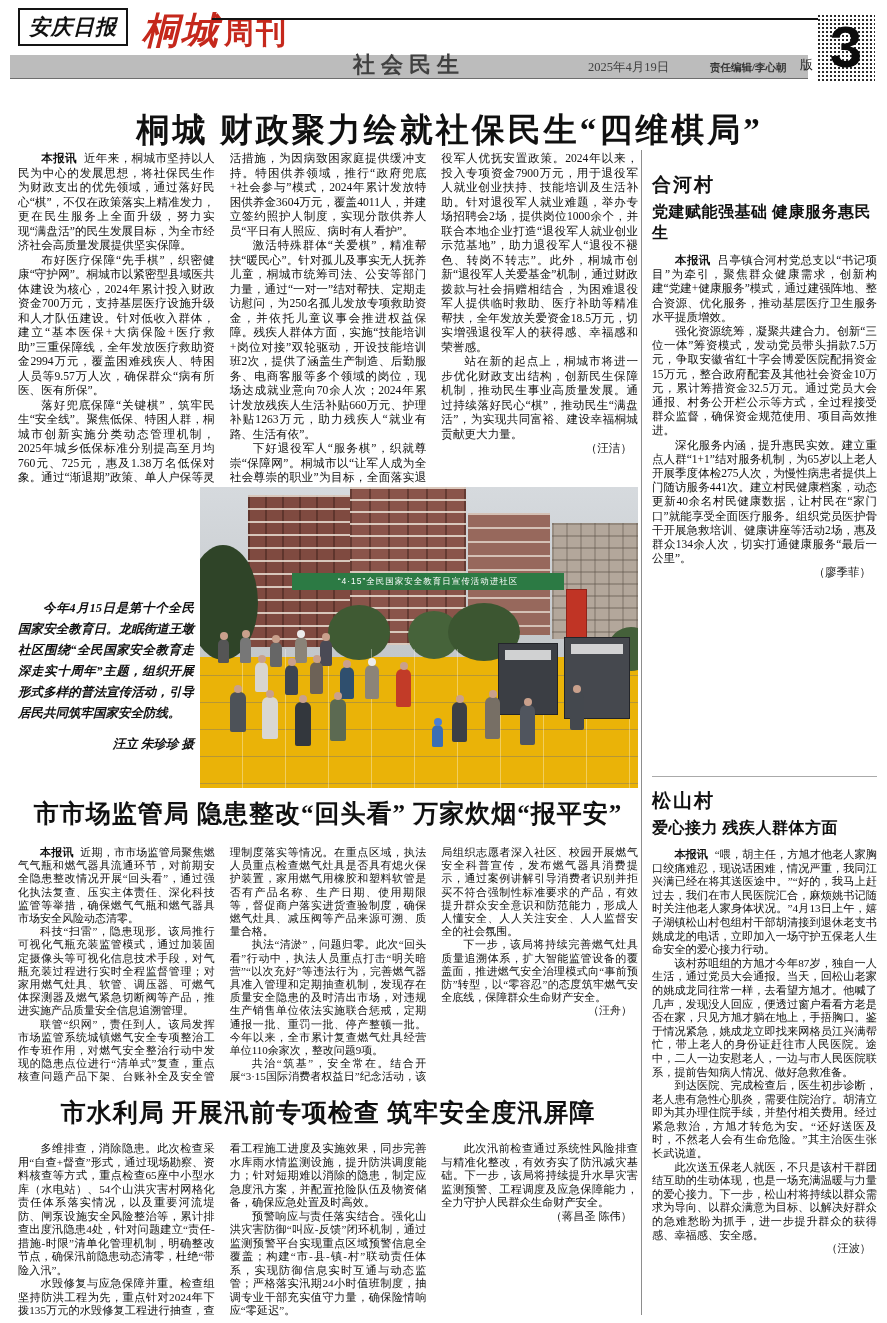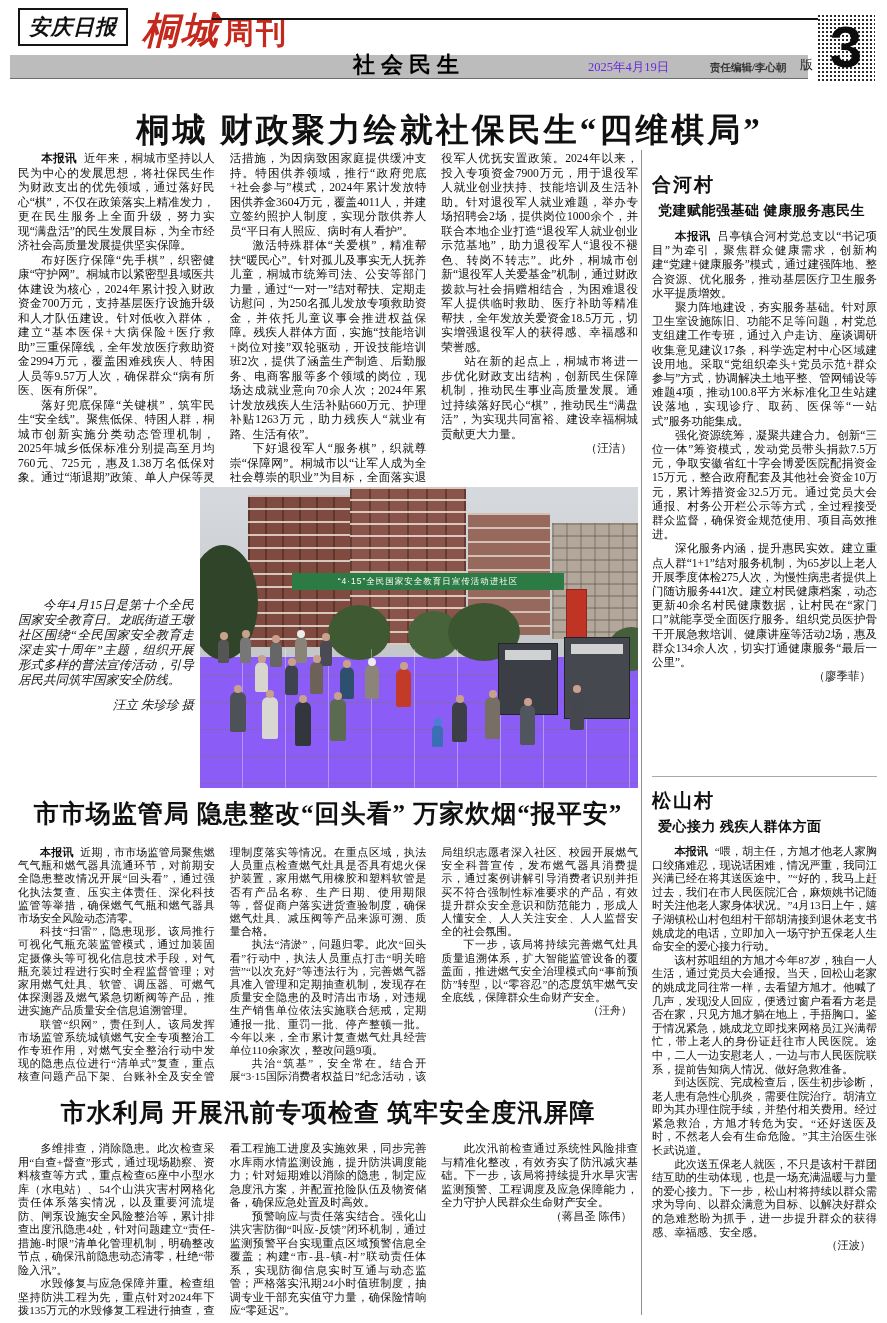--- a/index.html
+++ b/index.html
@@ -9,22 +9,22 @@
   
   .logo-box{position:absolute;left:18px;top:8px;width:110px;height:38px;border:2px solid #141414;
             display:flex;align-items:center;justify-content:center;
             font-size:21px;font-weight:bold;font-style:italic;letter-spacing:1px;}
   .weekly{position:absolute;left:142px;top:6px;white-space:nowrap;}
   .weekly-script{font-size:37px;font-weight:bold;font-style:italic;color:#c5281c;letter-spacing:2px;}
   .weekly-suffix{font-size:30px;font-weight:900;color:#c5281c;font-family:"Liberation Sans",sans-serif;letter-spacing:2px;}
   .top-rule{position:absolute;left:212px;top:18px;width:606px;height:2px;background:#141414;}
   .section-bar{position:absolute;left:10px;top:55px;width:798px;height:24px;background:#bcbcbc;border-bottom:1px solid #6e6e6e;}
   .section-title{position:absolute;left:0;right:0;top:-5px;text-align:center;
-                 font-family:"Liberation Sans",sans-serif;font-weight:bold;font-size:22px;letter-spacing:6px;color:#000000;}
-  .issue-date{position:absolute;left:578px;top:4px;font-size:12.5px;color:#6d28d9;}
+                 font-family:"Liberation Sans",sans-serif;font-weight:bold;font-size:22px;letter-spacing:6px;color:#404040;}
+  .issue-date{position:absolute;left:578px;top:4px;font-size:12.5px;color:#404040;}
   .editor-credit{position:absolute;left:700px;top:6px;font-size:10.5px;font-weight:bold;color:#333;}
   .pagenum{position:absolute;right:12px;top:14px;width:58px;height:68px;}
   .pagenum .dots{position:absolute;inset:0;background-image:radial-gradient(circle,#2a2a2a 0.9px,transparent 1.15px);
                  background-size:4px 4px;}
   .pagenum .page-num{position:absolute;inset:0;text-align:center;line-height:66px;
                      font-family:"Liberation Sans",sans-serif;font-weight:900;font-size:58px;color:#0d0d0d;}
   .pagenum .page-word{position:absolute;left:-17px;bottom:8px;font-size:13px;color:#222;}
 
   
   h1.lead-headline{position:absolute;left:0;top:102px;width:100%;margin:6px;text-align:center;
@@ -41,32 +41,32 @@
   .para{margin:0;text-indent:2em;}
   .dateline{font-weight:bold;margin-right:0.6em;}
   .byline{margin:0;text-align:right;padding-right:6px;}
 
   
   .vrule{position:absolute;left:641px;top:150px;width:1px;height:1165px;background:#8d8d8d;}
   .side-sec{position:absolute;left:652px;width:225px;}
   .side-a{top:172px;}
   .side-b{top:788px;}
   .side-kicker{margin:0;font-size:19px;font-weight:900;letter-spacing:2px;}
-  .side-headline{margin:4px 0 9px 6px;font-size:14px;font-weight:900;letter-spacing:0.5px;}
+  .side-headline{margin:4px 0 9px 0;font-size:16px;font-weight:900;letter-spacing:0.5px;}
   .side-body{text-align:justify;}
   .side-a .side-body{font-size:11.5px;line-height:14.2px;max-height:505px;overflow:hidden;}
   .side-b .side-body{font-size:11.2px;line-height:13.6px;max-height:465px;overflow:hidden;}
   .side-divider{position:absolute;left:652px;top:776px;width:225px;height:1px;background:#aaa;}
 
   
   .photo-caption{position:absolute;left:18px;top:598px;width:176px;font-style:italic;
-                 font-size:12.5px;line-height:15px;text-align:justify;}
+                 font-size:12.5px;line-height:21px;text-align:justify;font-weight:bold;}
   .photo-caption .cap{text-indent:2em;margin:0;}
   .photo-credit{margin:10px 0 0 0;text-align:right;font-style:italic;font-size:12.5px;}
-  .photo{position:absolute;left:200px;top:487px;width:438px;height:301px;background:#8b5cf6;overflow:hidden;}
+  .photo{position:absolute;left:200px;top:487px;width:438px;height:301px;background:#eab308;overflow:hidden;}
   .photo .sky{position:absolute;left:0;top:0;width:100%;height:170px;background:linear-gradient(#d6dade,#c3c7ca);}
   .bldg{position:absolute;}
   .b1{left:48px;top:8px;width:102px;height:152px;background:#7f4a40;
       background-image:repeating-linear-gradient(180deg,rgba(238,230,218,0.8) 0 2px,transparent 2px 13px),
                        repeating-linear-gradient(90deg,rgba(56,28,22,0.45) 0 2px,transparent 2px 17px);}
   .b2{left:150px;top:0;width:116px;height:158px;background:#8a544a;
       background-image:repeating-linear-gradient(180deg,rgba(238,230,218,0.8) 0 2px,transparent 2px 12px),
                        repeating-linear-gradient(90deg,rgba(56,28,22,0.45) 0 2px,transparent 2px 19px);}
   .b3{left:268px;top:26px;width:82px;height:122px;background:#97685c;
       background-image:repeating-linear-gradient(180deg,rgba(238,230,218,0.7) 0 2px,transparent 2px 14px);}
@@ -198,21 +198,20 @@
       <p class="byline">（蒋昌圣 陈伟）</p>
     </div>
 
   <div class="vrule"></div>
 
   <section class="side-sec side-a">
     <h3 class="side-kicker">合河村</h3>
     <h3 class="side-headline">党建赋能强基础 健康服务惠民生</h3>
     <div class="side-body">
         <p class="para"><b class="dateline">本报讯</b>吕亭镇合河村党总支以“书记项目”为牵引，聚焦群众健康需求，创新构建“党建+健康服务”模式，通过建强阵地、整合资源、优化服务，推动基层医疗卫生服务水平提质增效。</p>
-        <p class="para">聚力阵地建设，夯实服务基础。针对原卫生室设施陈旧、功能不足等问题，村党总支组建工作专班，通过入户走访、座谈调研收集意见建议17条，科学选定村中心区域建设用地。采取“党组织牵头+党员示范+群众参与”方式，协调解决土地平整、管网铺设等难题4项，推动100.8平方米标准化卫生站建设落地，实现诊疗、取药、医保等“一站式”服务功能集成。</p>
         <p class="para">强化资源统筹，凝聚共建合力。创新“三位一体”筹资模式，发动党员带头捐款7.5万元，争取安徽省红十字会博爱医院配捐资金15万元，整合政府配套及其他社会资金10万元，累计筹措资金32.5万元。通过党员大会通报、村务公开栏公示等方式，全过程接受群众监督，确保资金规范使用、项目高效推进。</p>
         <p class="para">深化服务内涵，提升惠民实效。建立重点人群“1+1”结对服务机制，为65岁以上老人开展季度体检275人次，为慢性病患者提供上门随访服务441次。建立村民健康档案，动态更新40余名村民健康数据，让村民在“家门口”就能享受全面医疗服务。组织党员医护骨干开展急救培训、健康讲座等活动2场，惠及群众134余人次，切实打通健康服务“最后一公里”。</p>
         <p class="byline">（廖季菲）</p>
       </div>
   </section>
 
   <div class="side-divider"></div>
 
   <section class="side-sec side-b">
     <h3 class="side-kicker">松山村</h3>

